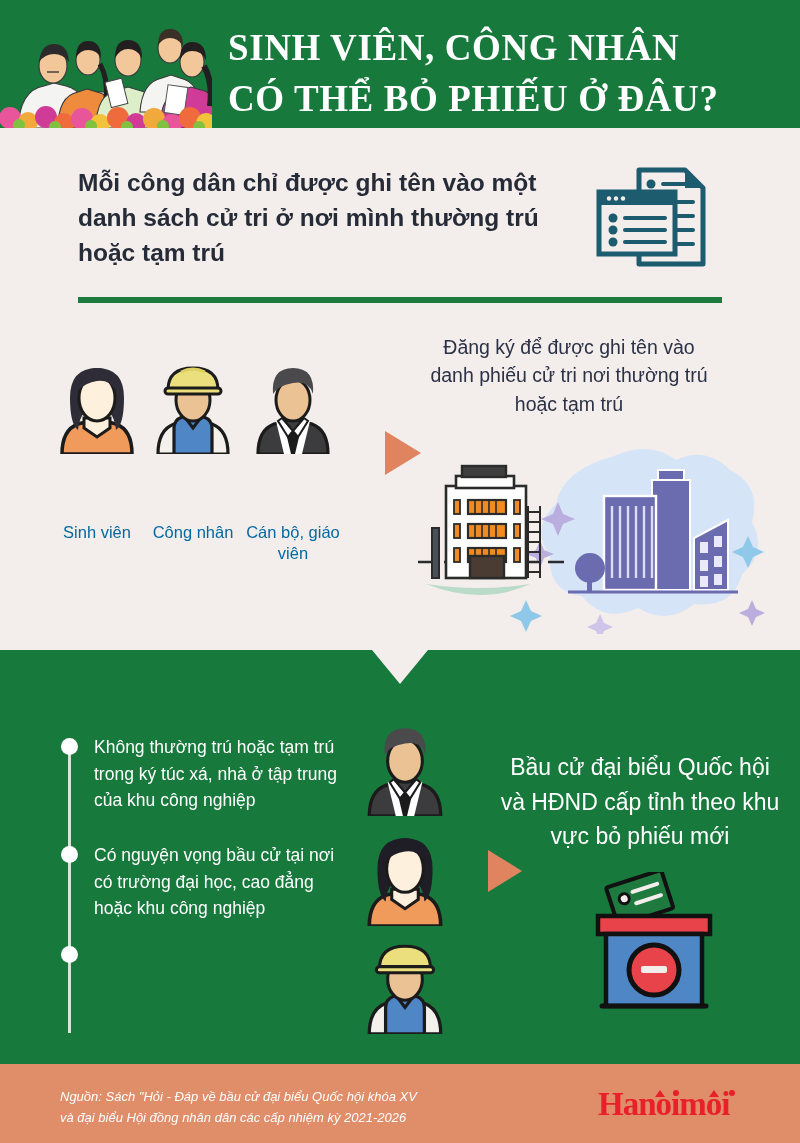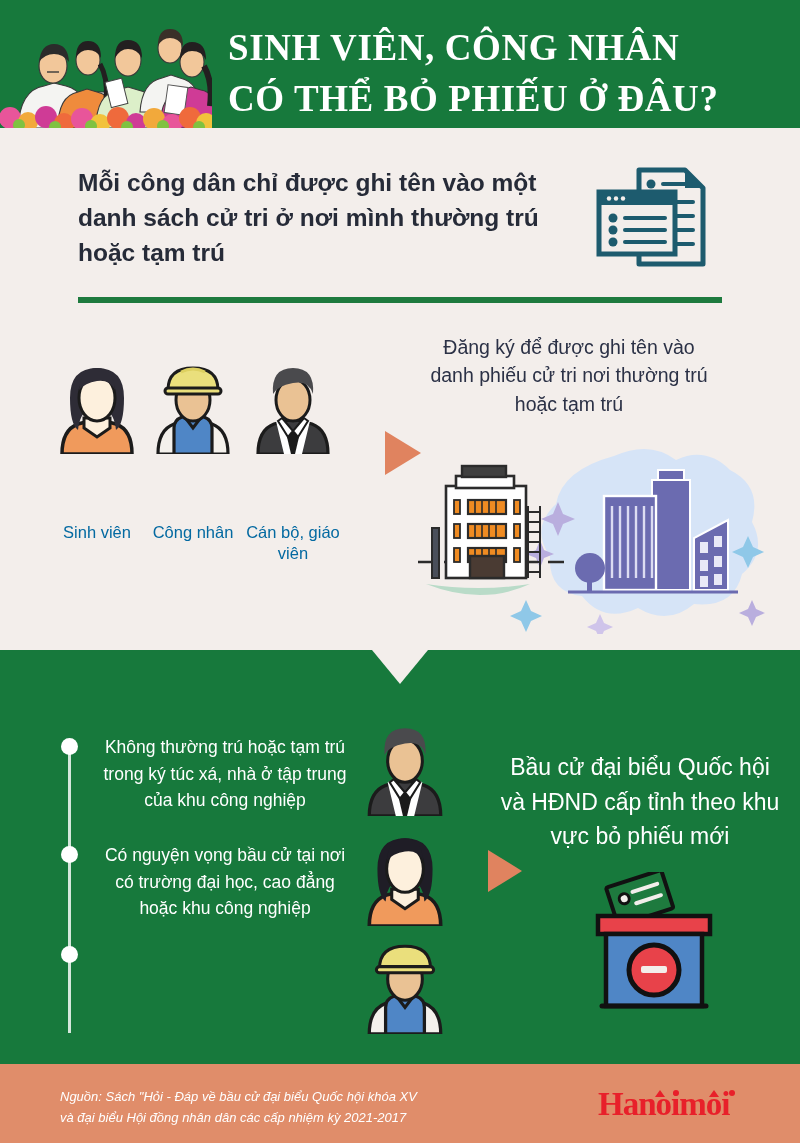--- a/index.html
+++ b/index.html
@@ -31,21 +31,21 @@
     border-left:36px solid #e0835f;border-top:22px solid transparent;border-bottom:22px solid transparent;}
   .city{position:absolute;left:418px;top:316px;width:372px;height:190px;}
 
   
   .sec2{position:absolute;left:0;top:650px;width:800px;height:414px;background:#17793c;}
   .notch{position:absolute;left:372px;top:0;width:0;height:0;
     border-left:28px solid transparent;border-right:28px solid transparent;border-top:34px solid #f3eeeb;}
 
   .tl-line{position:absolute;left:68px;top:93px;width:3px;height:290px;background:rgba(255,255,255,.82);}
   .tl-dot{position:absolute;left:61px;width:17px;height:17px;border-radius:50%;background:#ffffff;}
-  .bullet{position:absolute;left:94px;width:262px;color:#ffffff;font-size:17.5px;line-height:1.52;text-align:center;}
+  .bullet{position:absolute;left:94px;width:262px;color:#ffffff;font-size:17.5px;line-height:1.52;}
 
   .av-col{position:absolute;left:362px;width:86px;height:98px;}
   .right-text{position:absolute;left:500px;top:100px;width:280px;color:#ffffff;
     font-size:23px;line-height:1.5;text-align:center;}
   .arrow-2{position:absolute;left:488px;top:200px;width:0;height:0;
     border-left:34px solid #e0835f;border-top:21px solid transparent;border-bottom:21px solid transparent;}
   .ballot{position:absolute;left:578px;top:222px;width:152px;height:145px;}
 
   
   .footer{position:absolute;left:0;top:1064px;width:800px;height:79px;background:#e08d6a;}
@@ -360,21 +360,21 @@
         <circle cx="76" cy="98" r="25" fill="#e8424a" stroke="#111" stroke-width="5"></circle>
         <rect x="63" y="94" width="26" height="7" rx="2" fill="#f3eeeb"></rect>
         <path d="M24 134 h104" stroke="#111" stroke-width="5" stroke-linecap="round"></path>
       </svg>
     </div>
   </div>
 
   <div class="footer">
     <div class="src">
       <div>Nguồn: Sách "Hỏi - Đáp về bầu cử đại biểu Quốc hội khóa XV</div>
-      <div>và đại biểu Hội đồng nhân dân các cấp nhiệm kỳ 2021-2017</div>
+      <div>và đại biểu Hội đồng nhân dân các cấp nhiệm kỳ 2021-2026</div>
     </div>
     <div class="logo">
       <svg width="160" height="36" viewBox="0 0 160 36">
         <g fill="#e8202a" font-family="Liberation Serif, serif" font-weight="bold">
           <text x="0" y="29" font-size="33" letter-spacing="-1">Hanoimoi</text>
         </g>
         <g fill="#e8202a">
           <path d="M62 4 l5 7 h-10 z"></path>
             <path d="M116 4 l5 7 h-10 z"></path>
           <circle cx="78" cy="7" r="3"></circle>

